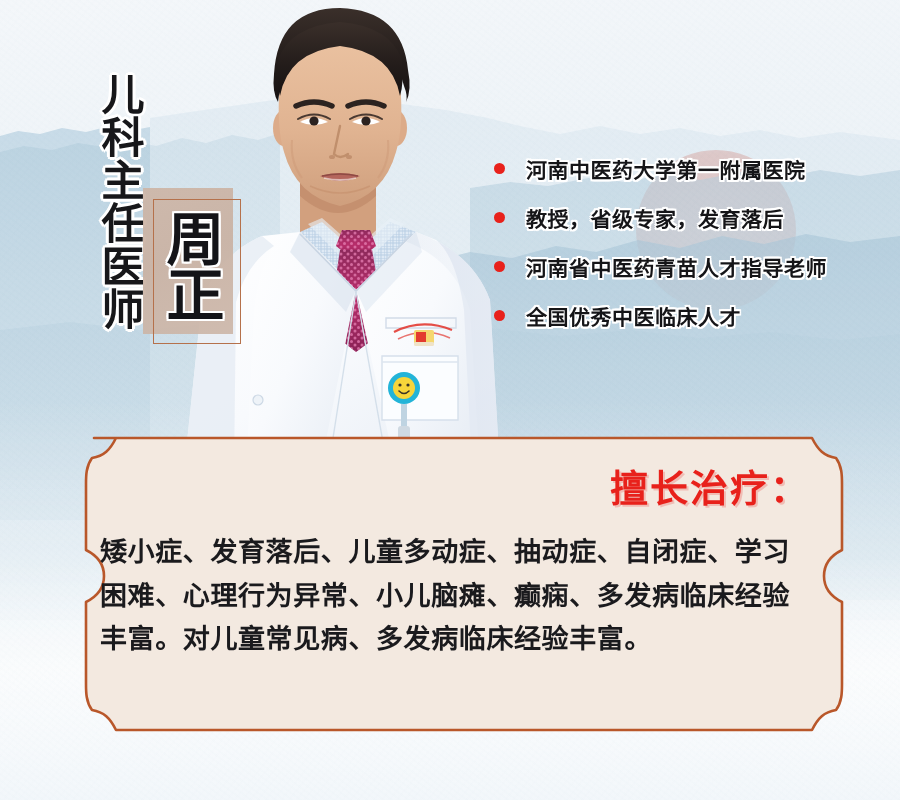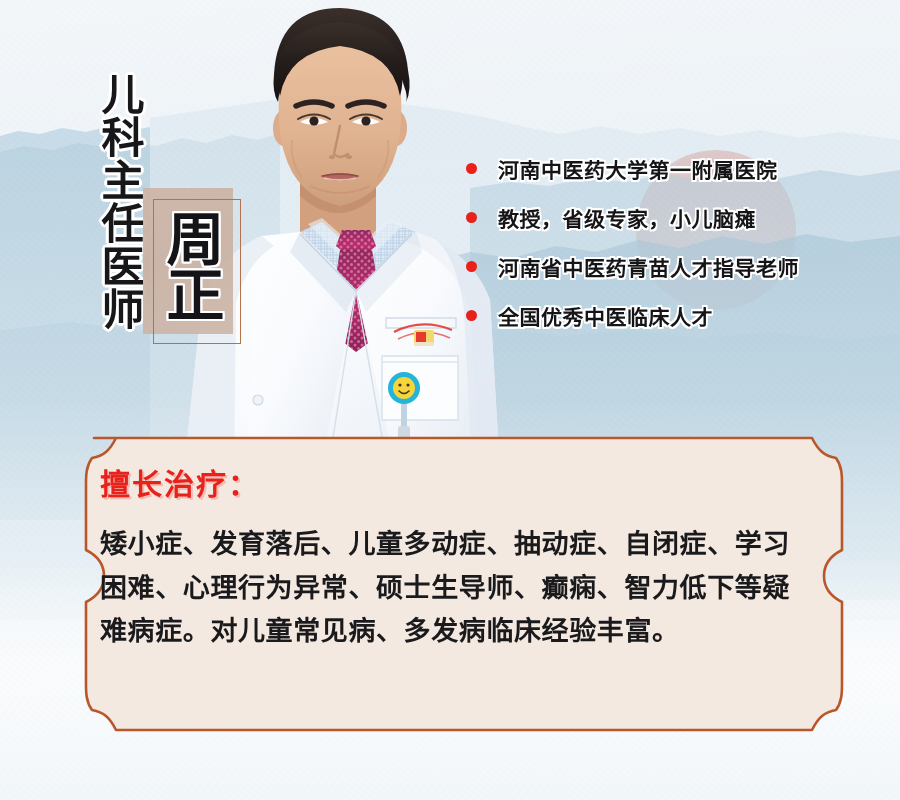--- a/index.html
+++ b/index.html
@@ -66,44 +66,45 @@
     position:absolute;left:0;top:0;width:105px;height:160px;
     display:flex;flex-direction:column;align-items:center;justify-content:center;
     font-family:"DejaVu Serif","Liberation Serif",serif;
     font-weight:700;font-size:58px;line-height:0.97;color:#141418;
     text-shadow:
       2px 0 0 #fff,-2px 0 0 #fff,0 2px 0 #fff,0 -2px 0 #fff,
       2px 2px 0 #fff,-2px 2px 0 #fff,2px -2px 0 #fff,-2px -2px 0 #fff;
   }
 
   
-  #creds{position:absolute;left:466px;top:144px;width:400px;}
+  #creds{position:absolute;left:494px;top:144px;width:400px;}
   .cred-row{display:flex;align-items:center;height:49px;}
   .cred-dot{
     width:11px;height:11px;border-radius:50%;background:#e8211b;
     flex:0 0 11px;margin-right:21px;
   }
   .cred-text{
     font-family:"DejaVu Sans","Liberation Sans",sans-serif;
     font-weight:700;font-size:21px;color:#151518;letter-spacing:.5px;
     white-space:nowrap;
     text-shadow:
       1.6px 0 0 #fff,-1.6px 0 0 #fff,0 1.6px 0 #fff,0 -1.6px 0 #fff,
       1.6px 1.6px 0 #fff,-1.6px 1.6px 0 #fff,1.6px -1.6px 0 #fff,-1.6px -1.6px 0 #fff;
   }
 
   
   #panel{position:absolute;left:58px;top:432px;width:790px;height:304px;}
   #panel .panel-svg{position:absolute;left:0;top:0;}
   #panel-content{position:absolute;left:42px;top:38px;width:710px;}
   #panel-title{
     font-family:"DejaVu Sans","Liberation Sans",sans-serif;
-    font-weight:700;font-size:30px;color:#e8211b;letter-spacing:2px;
+    font-weight:700;font-size:38px;color:#e8211b;letter-spacing:2px;
     line-height:1;margin-bottom:22px;
     text-shadow:2px 2px 0 rgba(232,33,27,.22);
+    text-align:right;
   }
   #panel-body-text{
     font-family:"DejaVu Sans","Liberation Sans",sans-serif;
     font-weight:700;font-size:27px;color:#1a1a1d;line-height:1.62;
     letter-spacing:.6px;width:700px;
   }
 </style>
 </head>
 <body>
 
@@ -312,21 +313,21 @@
     </div>
   </div>
 
   <div id="creds">
     <div class="cred-row">
       <span class="cred-dot"></span>
       <span class="cred-text">河南中医药大学第一附属医院</span>
     </div>
     <div class="cred-row">
       <span class="cred-dot"></span>
-      <span class="cred-text">教授，省级专家，小儿脑瘫</span>
+      <span class="cred-text">教授，省级专家，发育落后</span>
     </div>
     <div class="cred-row">
       <span class="cred-dot"></span>
       <span class="cred-text">河南省中医药青苗人才指导老师</span>
     </div>
     <div class="cred-row">
       <span class="cred-dot"></span>
       <span class="cred-text">全国优秀中医临床人才</span>
     </div>
   </div>
@@ -351,17 +352,17 @@
                L28,170
                C40,164 46,156 46,144
                C46,132 40,124 28,118
                L28,52
                C28,44 28,34 34,26
                C46,24 52,18 58,6 Z" fill="#f3e9e0" stroke="#b9572a" stroke-width="2.6" stroke-linejoin="round"></path>
     </svg>
 
     <div id="panel-content">
       <div id="panel-title">擅长治疗：</div>
-      <div id="panel-body-text">矮小症、发育落后、儿童多动症、抽动症、自闭症、学习困难、心理行为异常、硕士生导师、癫痫、智力低下等疑难病症。对儿童常见病、多发病临床经验丰富。</div>
+      <div id="panel-body-text">矮小症、发育落后、儿童多动症、抽动症、自闭症、学习困难、心理行为异常、小儿脑瘫、癫痫、多发病临床经验丰富。对儿童常见病、多发病临床经验丰富。</div>
     </div>
   </div>
 
 </div>
 
 </body></html>

